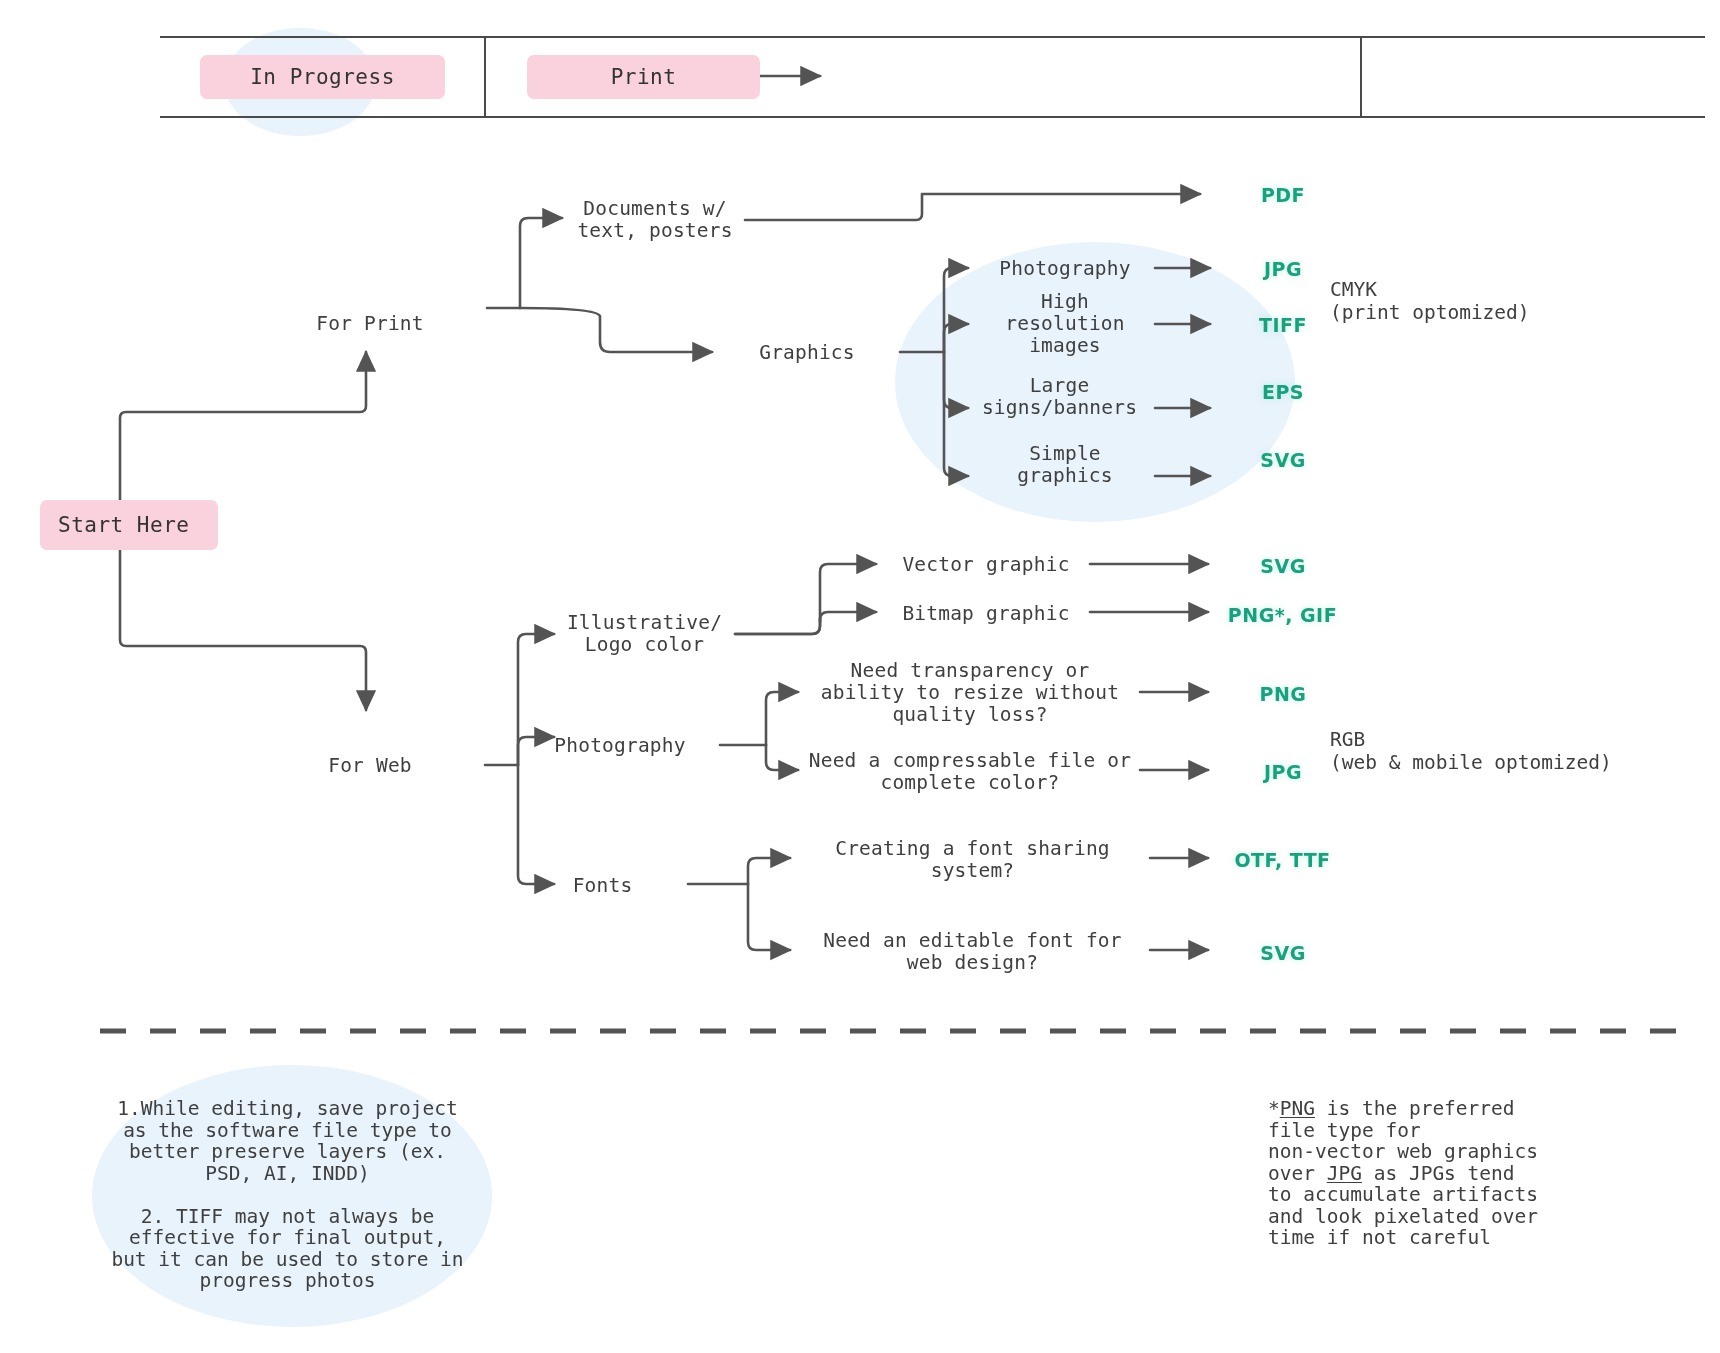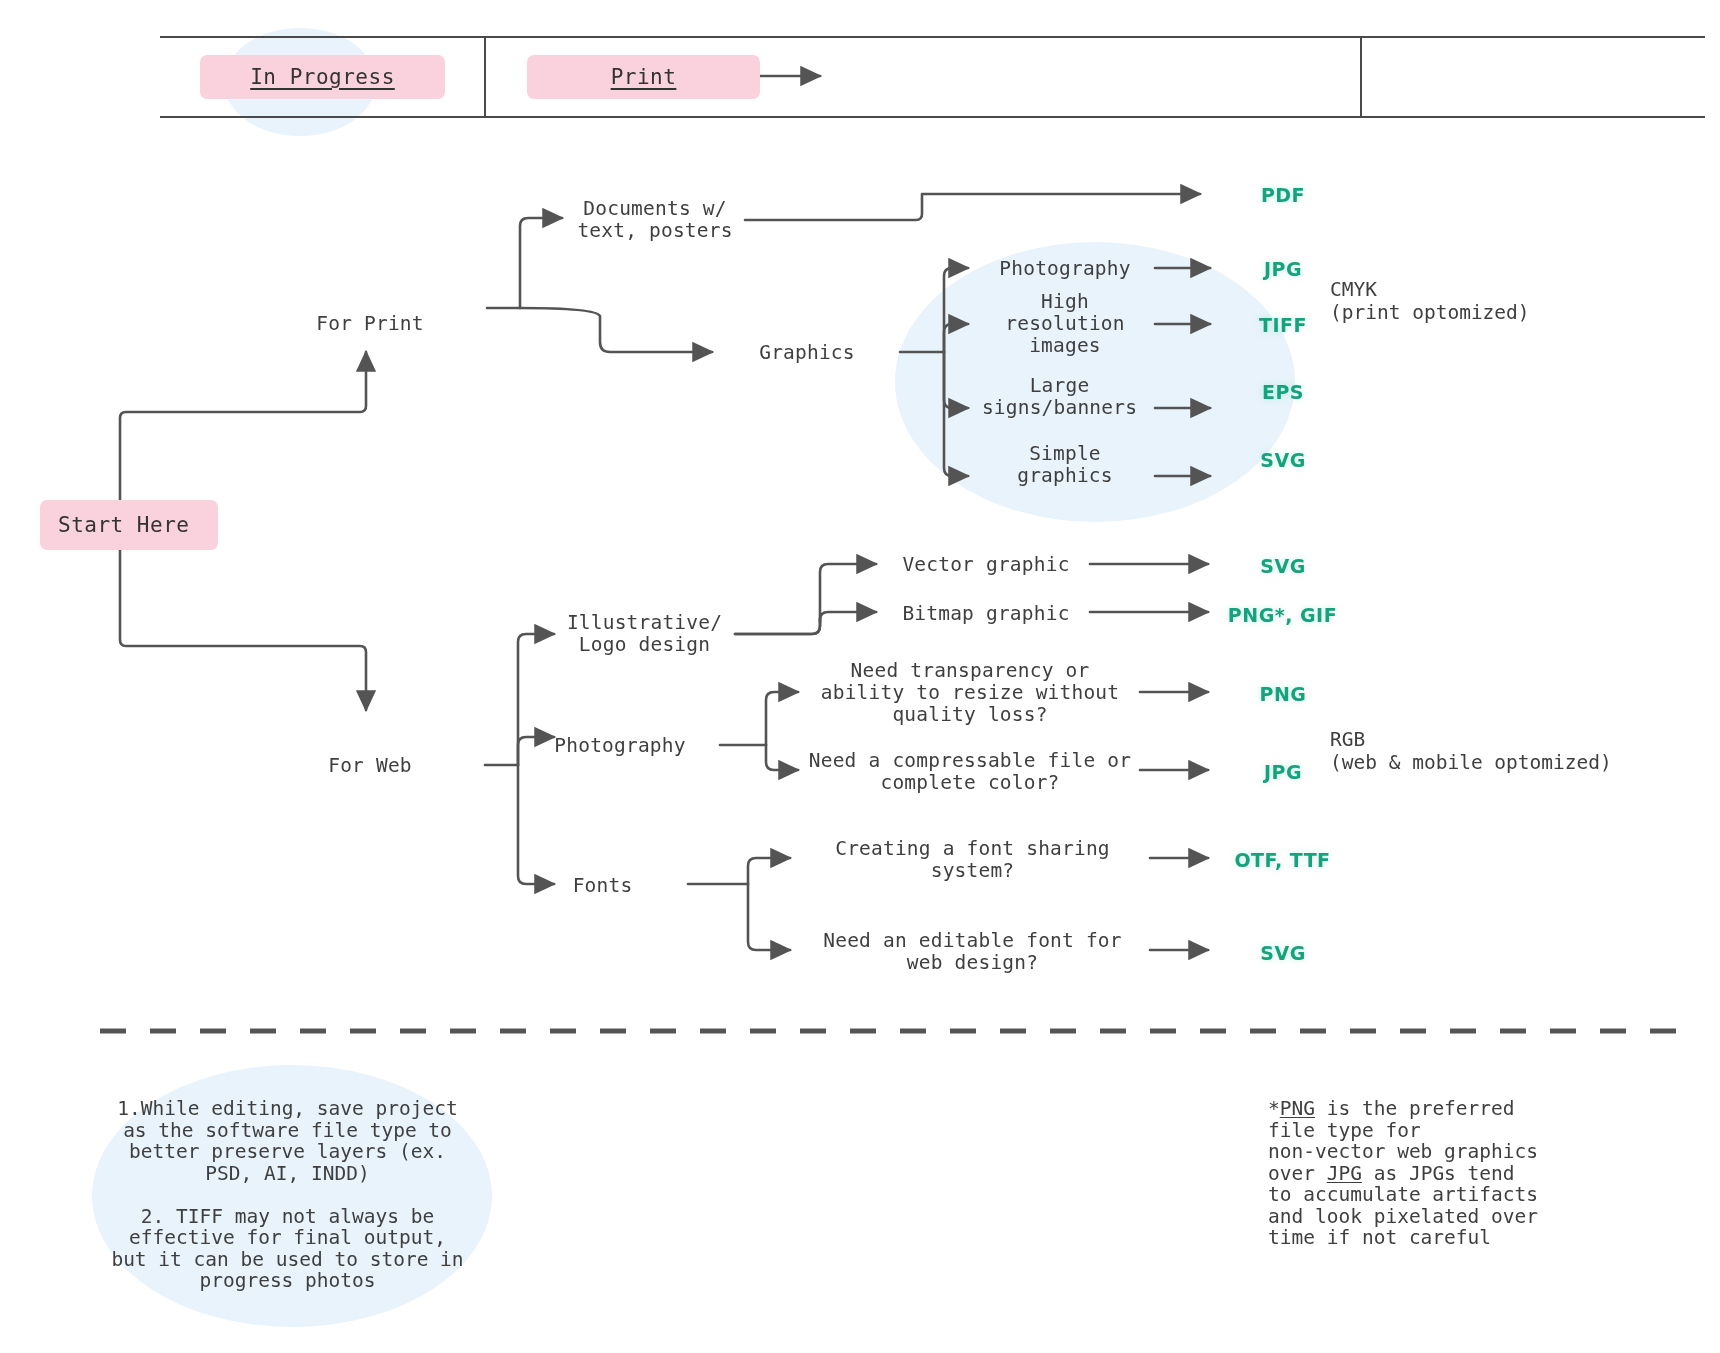--- a/index.html
+++ b/index.html
@@ -11,21 +11,21 @@
   .canvas{position:absolute;inset:0;}
   svg.wires{position:absolute;left:0;top:0;width:1720px;height:1353px;pointer-events:none;}
 
   
   .header{position:absolute;left:160px;top:36px;width:1545px;height:78px;
           border-top:2px solid #4a4a4a;border-bottom:2px solid #4a4a4a;}
   .hdr-div{position:absolute;top:0;height:78px;width:0;border-left:2px solid #4a4a4a;}
   .pill{position:absolute;background:#f9d2dd;border-radius:7px;
         display:flex;align-items:center;justify-content:center;
         font-size:21px;letter-spacing:.5px;color:#333;}
-  .pill span{text-decoration:underline;text-underline-offset:4px;}
+  .pill span{text-underline-offset:4px;}
 
   
   .node{position:absolute;text-align:center;font-size:19.5px;line-height:22px;
         color:#3f3f3f;white-space:pre-line;letter-spacing:.2px;}
   .fmt{position:absolute;text-align:center;font-size:19px;font-weight:bold;
        color:#17a27e;font-family:"DejaVu Sans","Liberation Sans",sans-serif;
        letter-spacing:.5px;
        text-shadow:0 0 6px rgba(150,230,205,.55);}
   .colorsys{position:absolute;text-align:left;font-size:19.5px;line-height:23px;
             white-space:pre-line;color:#3f3f3f;}
@@ -145,21 +145,21 @@
   <div class="fmt layer1" style="left:1228px;top:381px;width:110px;">EPS</div>
 
   <div class="node layer1" style="left:975px;top:443px;width:180px;">Simple
 graphics</div>
   <div class="fmt layer1" style="left:1228px;top:449px;width:110px;">SVG</div>
 
   <div class="colorsys layer1" style="left:1330px;top:278px;width:390px;">CMYK
 (print optomized)</div>
 
   <div class="node layer1" style="left:552px;top:612px;width:185px;">Illustrative/
-Logo design</div>
+Logo color</div>
 
   <div class="node layer1" style="left:886px;top:554px;width:200px;">Vector graphic</div>
   <div class="fmt layer1" style="left:1228px;top:555px;width:110px;">SVG</div>
 
   <div class="node layer1" style="left:886px;top:603px;width:200px;">Bitmap graphic</div>
   <div class="fmt layer1" style="left:1185px;top:604px;width:195px;">PNG*, GIF</div>
 
   <div class="node layer1" style="left:520px;top:735px;width:200px;">Photography</div>
 
   <div class="node layer1" style="left:805px;top:660px;width:330px;">Need transparency or

